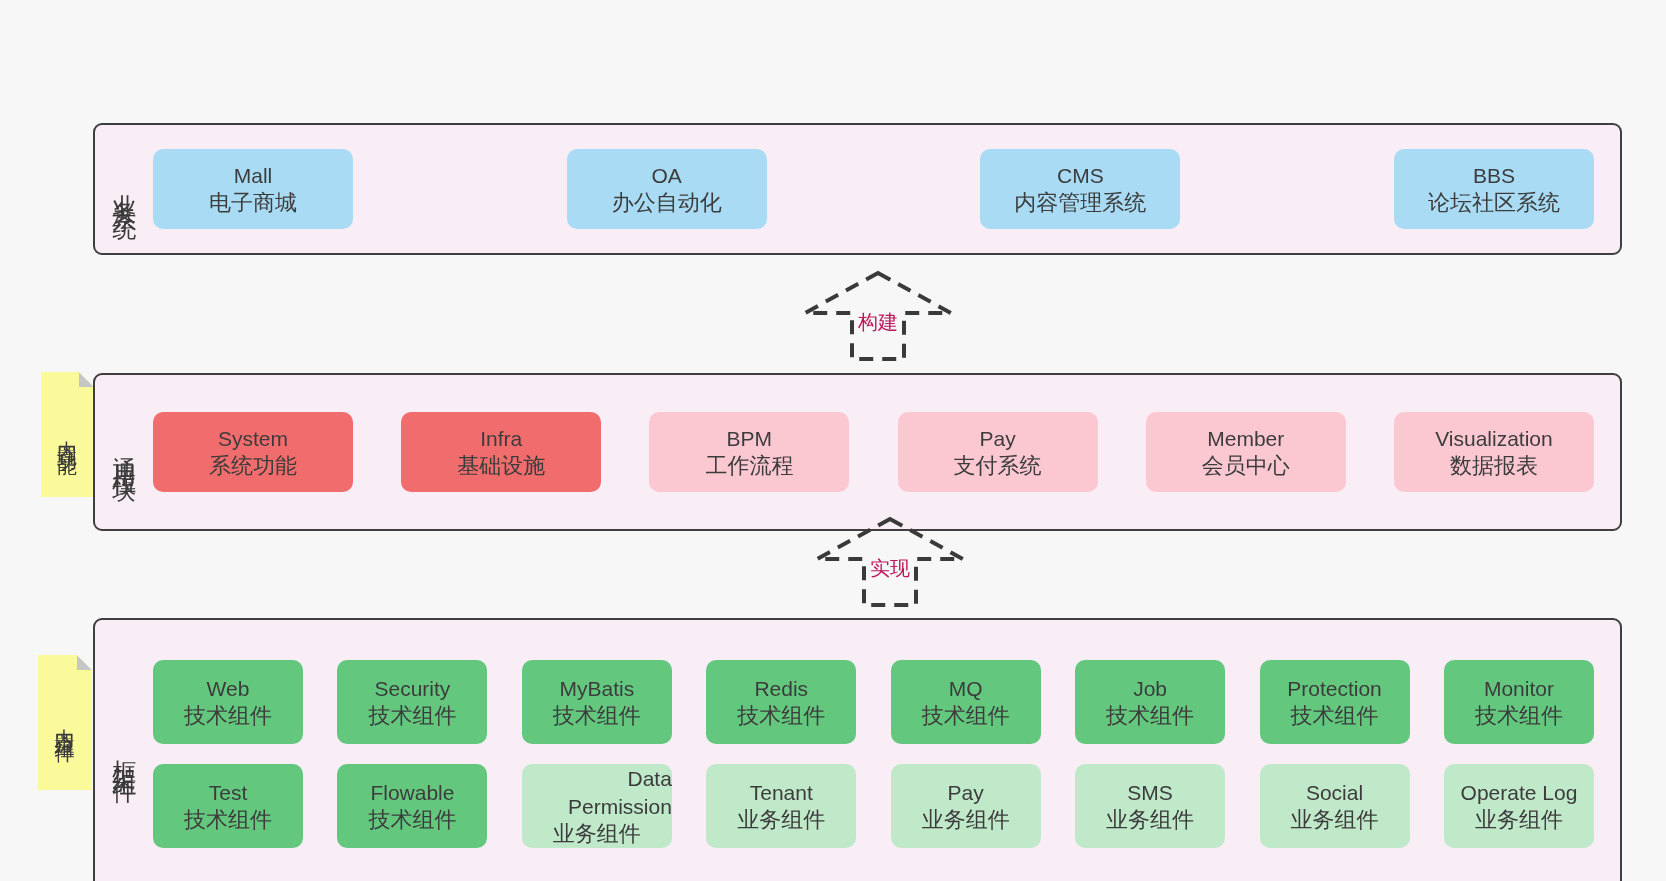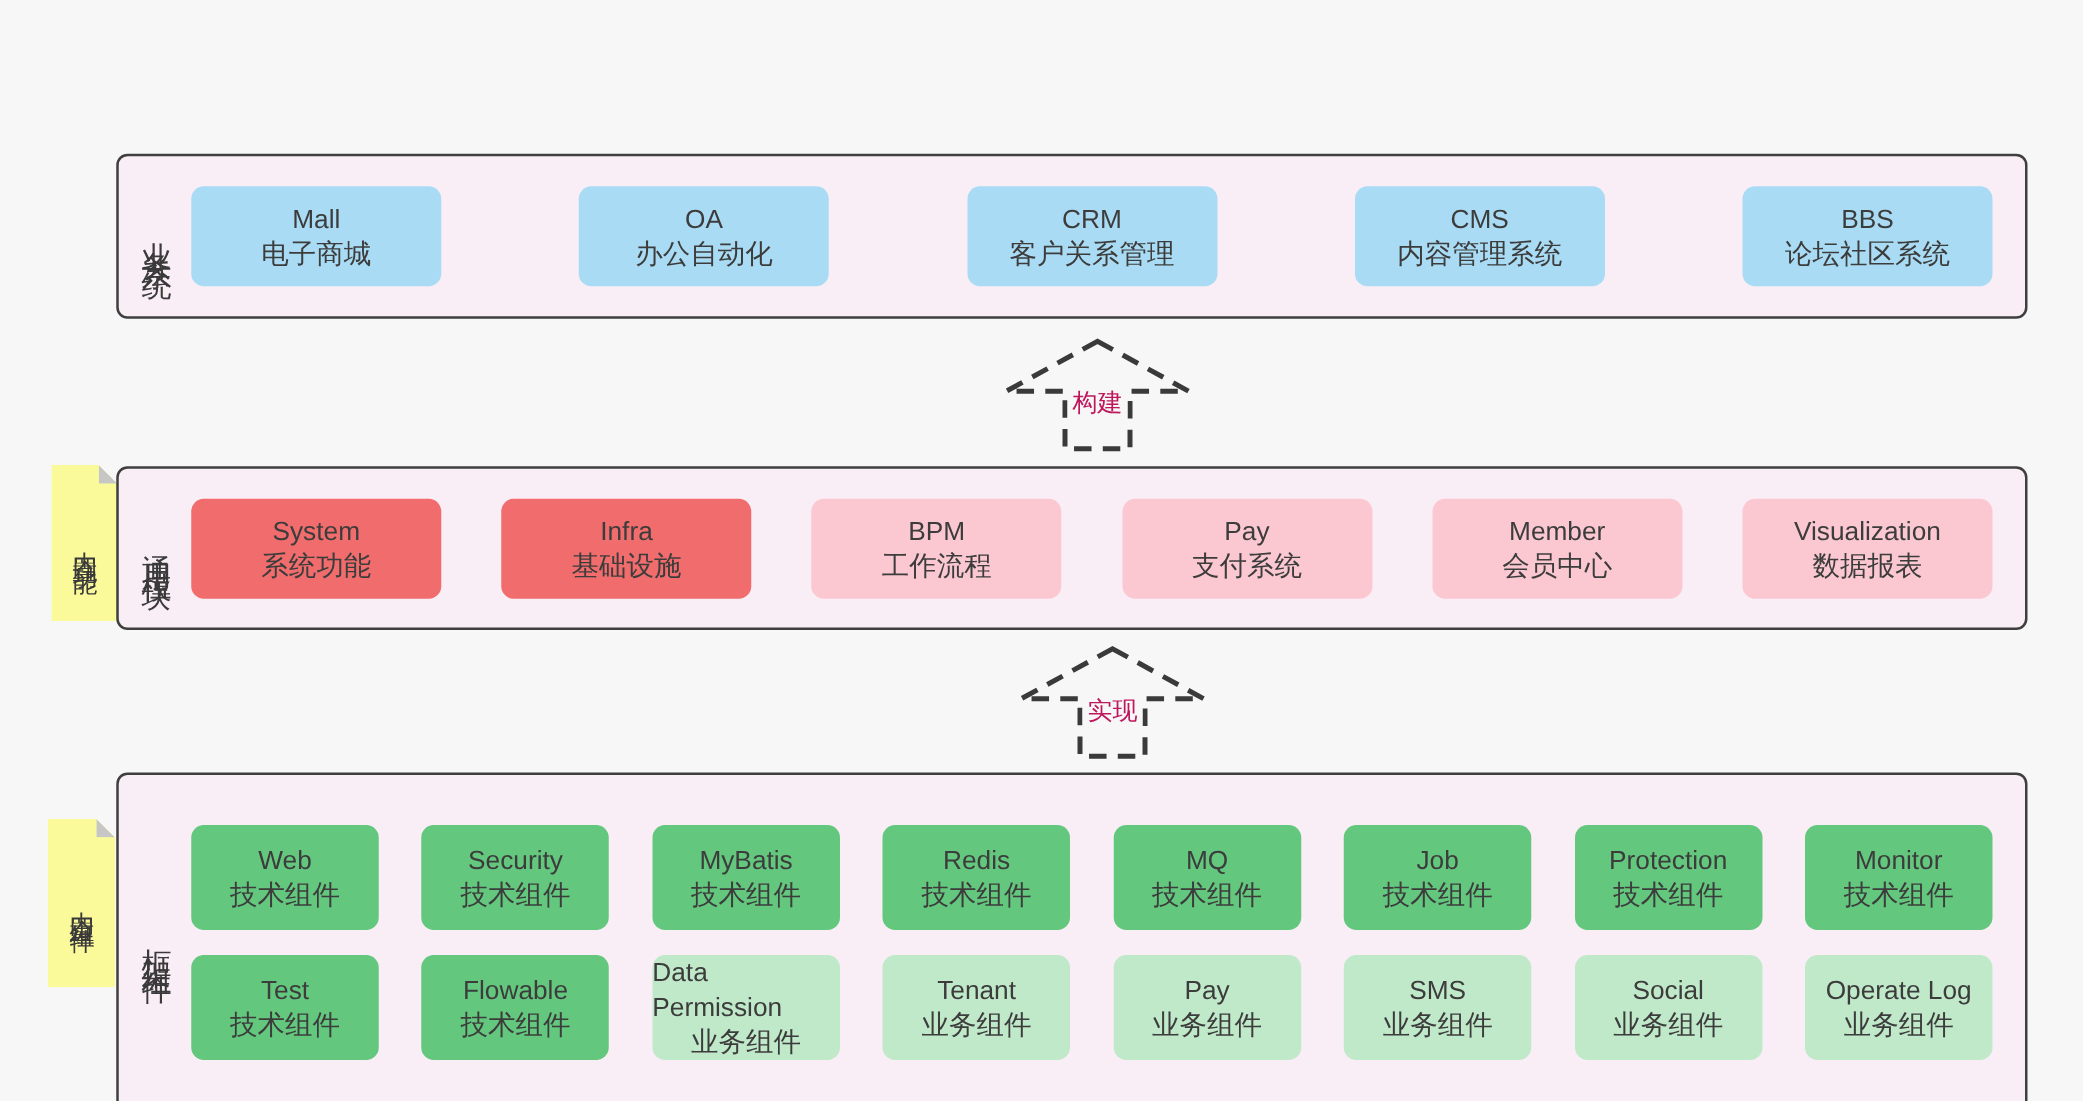--- a/index.html
+++ b/index.html
@@ -17,21 +17,21 @@
   .band {
     position: absolute;
     left: 93px;
     width: 1529px;
     background: #f9eef6;
     border: 2px solid #3f3f3f;
     border-radius: 9px;
     display: flex;
   }
   #band-top { top: 123px; height: 132px; }
-  #band-mid { top: 373px; height: 131px; }
+  #band-mid { top: 373px; height: 158px; }
   #band-bot { top: 618px; height: 271px; }
 
   .band-label {
     width: 58px;
     display: flex;
     align-items: center;
     justify-content: center;
     font-size: 24px;
     color: #3a3a3a;
   }
@@ -53,21 +53,21 @@
   .row { display: flex; justify-content: space-between; }
   .row-6 .box { width: 200px; height: 80px; }
   .row-8 .box { width: 150px; height: 84px; }
 
   .box {
     border-radius: 10px;
     display: flex;
     flex-direction: column;
     align-items: center;
     justify-content: center;
-    text-align: left;
+    text-align: right;
   }
   .box .en { font-size: 21px; line-height: 28px; }
   .box .cn { font-size: 22px; line-height: 26px; }
 
   .c-blue   { background: #a9dcf4; }
   .c-red    { background: #f16c6c; }
   .c-pink   { background: #fbc8d2; }
   .c-green  { background: #63c87e; }
   .c-lgreen { background: #c0e9ca; }
 
@@ -129,24 +129,20 @@
     <div class="row row-6">
       <div class="box c-blue">
         <span class="en">Mall</span>
         <span class="cn">电子商城</span>
       </div>
       <div class="box c-blue">
         <span class="en">OA</span>
         <span class="cn">办公自动化</span>
       </div>
       <div class="box c-blue">
-        <span class="en">CRM</span>
-        <span class="cn">客户关系管理</span>
-      </div>
-      <div class="box c-blue">
         <span class="en">CMS</span>
         <span class="cn">内容管理系统</span>
       </div>
       <div class="box c-blue">
         <span class="en">BBS</span>
         <span class="cn">论坛社区系统</span>
       </div>
     </div>
   </div>
 </div>

